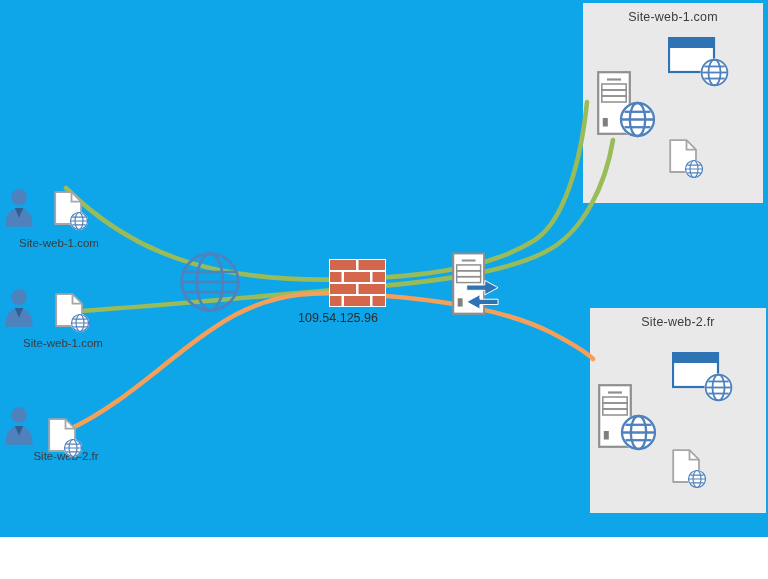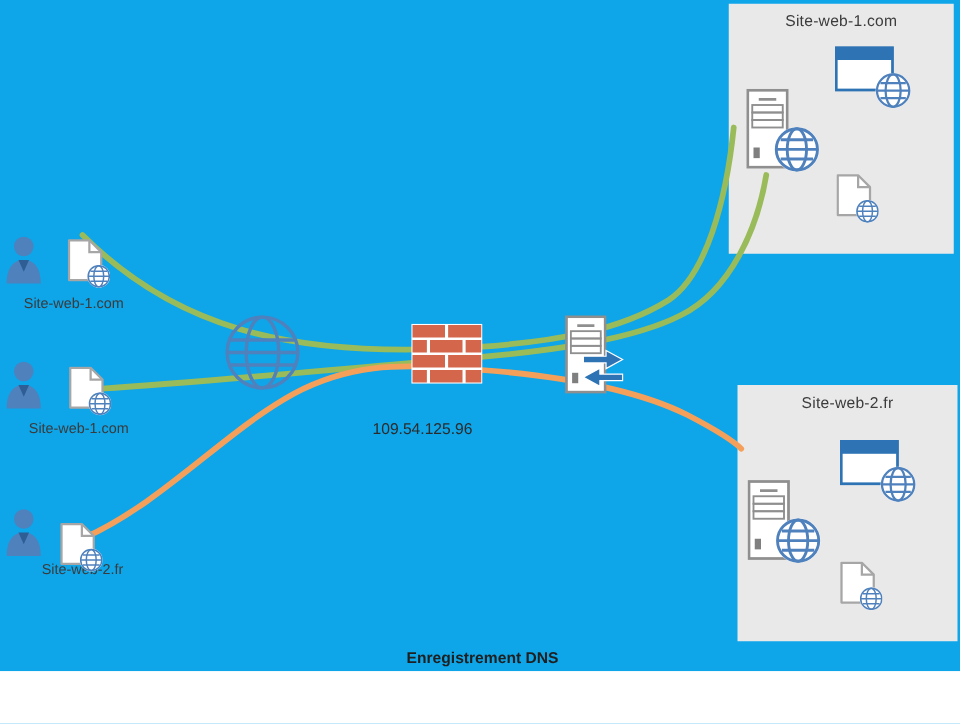--- a/index.html
+++ b/index.html
@@ -4,21 +4,21 @@
 <style>
   html,body{margin:0;padding:0;background:#fff;}
   .stage{position:relative;width:768px;height:537px;background:#0ea5e9;overflow:hidden;
          font-family:"Liberation Sans",sans-serif;color:#3C3C3C;}
   .site-box{position:absolute;background:var(--box_bg,#E9E9E9);z-index:0;}
   .site-title{text-align:center;padding-top:7px;font-size:12.5px;color:#3C3C3C;letter-spacing:.2px;}
   .wires{position:absolute;left:0;top:0;z-index:1;}
   .icon{position:absolute;z-index:2;}
   .user-group{position:absolute;z-index:2;}
   .user-label{position:absolute;font-size:11.5px;color:#3B3B3B;text-align:center;white-space:nowrap;}
-  .ip-label{position:absolute;z-index:2;font-size:12.5px;color:#2B2B2B;text-align:center;width:120px;margin-top:25px;}
+  .ip-label{position:absolute;z-index:2;font-size:12.5px;color:#2B2B2B;text-align:center;width:120px;}
   .dns-block{position:absolute;z-index:2;width:300px;text-align:center;font-size:12.3px;color:#1F1F1F;line-height:13.5px;}
   .dns-title{font-weight:bold;font-size:12.5px;margin-bottom:3px;}
 </style>
 </head>
 <body>
 
 <div class="stage">
 
   <svg width="0" height="0" style="position:absolute" aria-hidden="true">
     <defs>
@@ -164,16 +164,15 @@
       <use href="#web-browser"></use>
     </svg>
   <svg class="icon" style="left:598px;top:384px;" width="60" height="68" viewBox="0 0 60 68">
       <use href="#web-server"></use>
     </svg>
   <svg class="icon" style="left:672px;top:449px;" width="34" height="40" viewBox="0 0 34 40">
       <use href="#web-doc"></use>
     </svg>
 
   <div class="dns-block" style="left:236px;top:520px;">
-    <div class="dns-title">Enregistrement DNS</div>
   </div>
 
 </div>
 
 </body></html>

